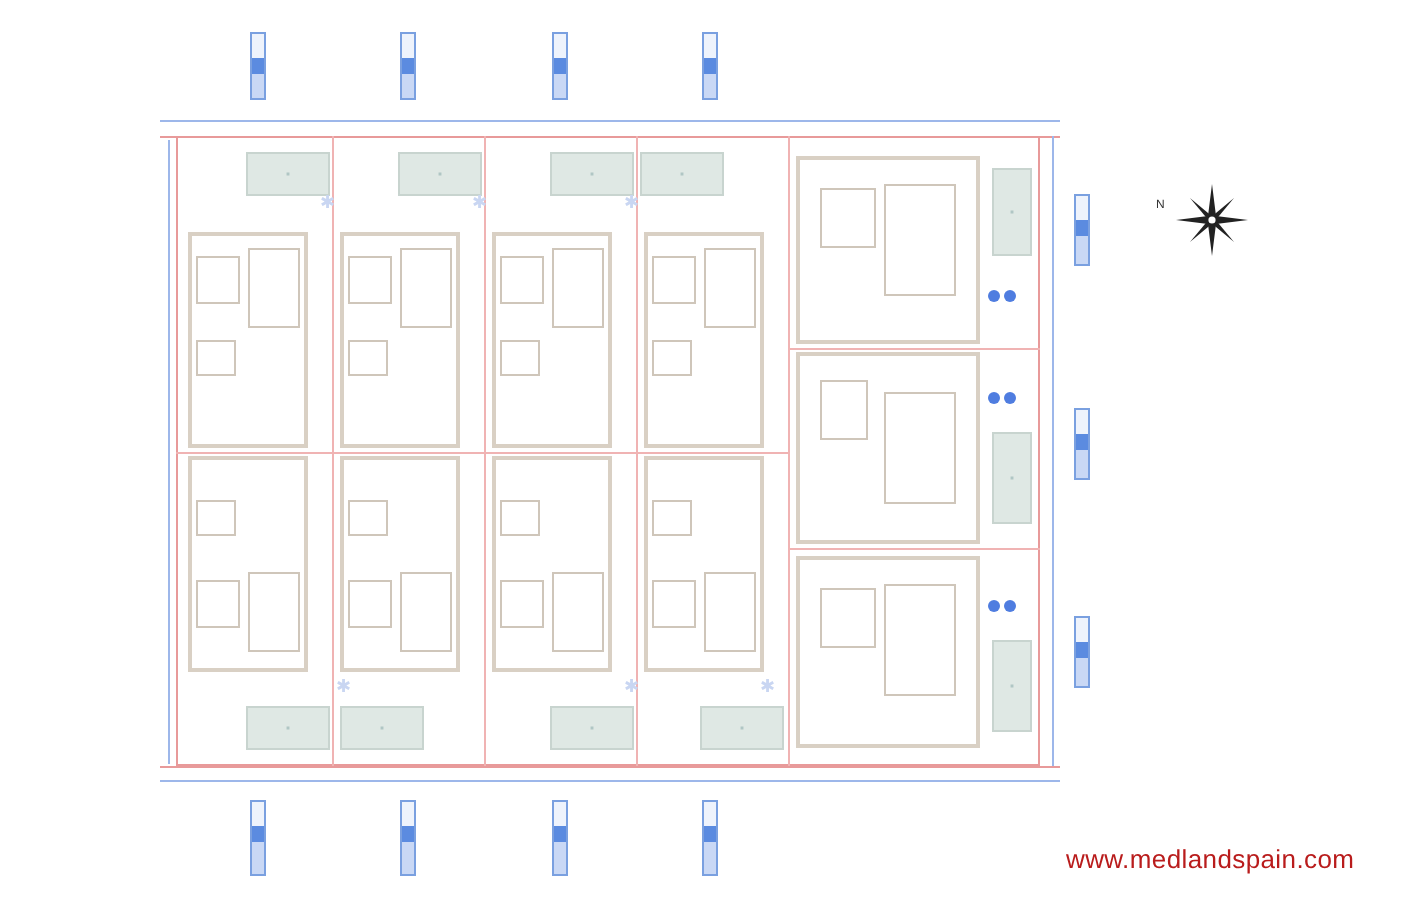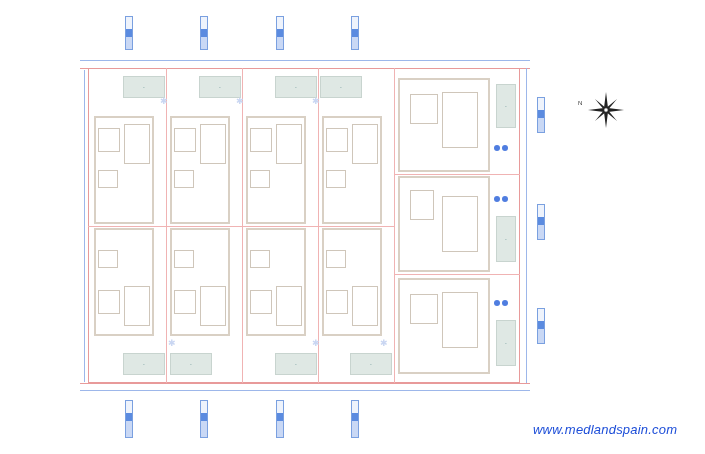--- a/index.html
+++ b/index.html
@@ -198,14 +198,14 @@
         <polygon points="18,0 2,-2 0,0 2,2"></polygon>
         <polygon points="-11,-11 1,-1 -1,1"></polygon>
         <polygon points="11,11 1,-1 -1,1"></polygon>
         <polygon points="11,-11 1,1 -1,-1"></polygon>
         <polygon points="-11,11 1,1 -1,-1"></polygon>
       </g>
       <circle r="2.2" fill="#fff" stroke="#222" stroke-width="0.8"></circle>
     </svg>
   </div>
 
-  <div class="abs" style="left:533px;top:422px;font-size:13px;font-style:italic;color:#1d4ed8;letter-spacing:0.2px;">www.medlandspain.com</div>
+  <div class="abs" style="left:533px;top:422px;font-size:13px;color:#b91c1c;letter-spacing:0.2px;">www.medlandspain.com</div>
 </div>
 
 </body></html>

